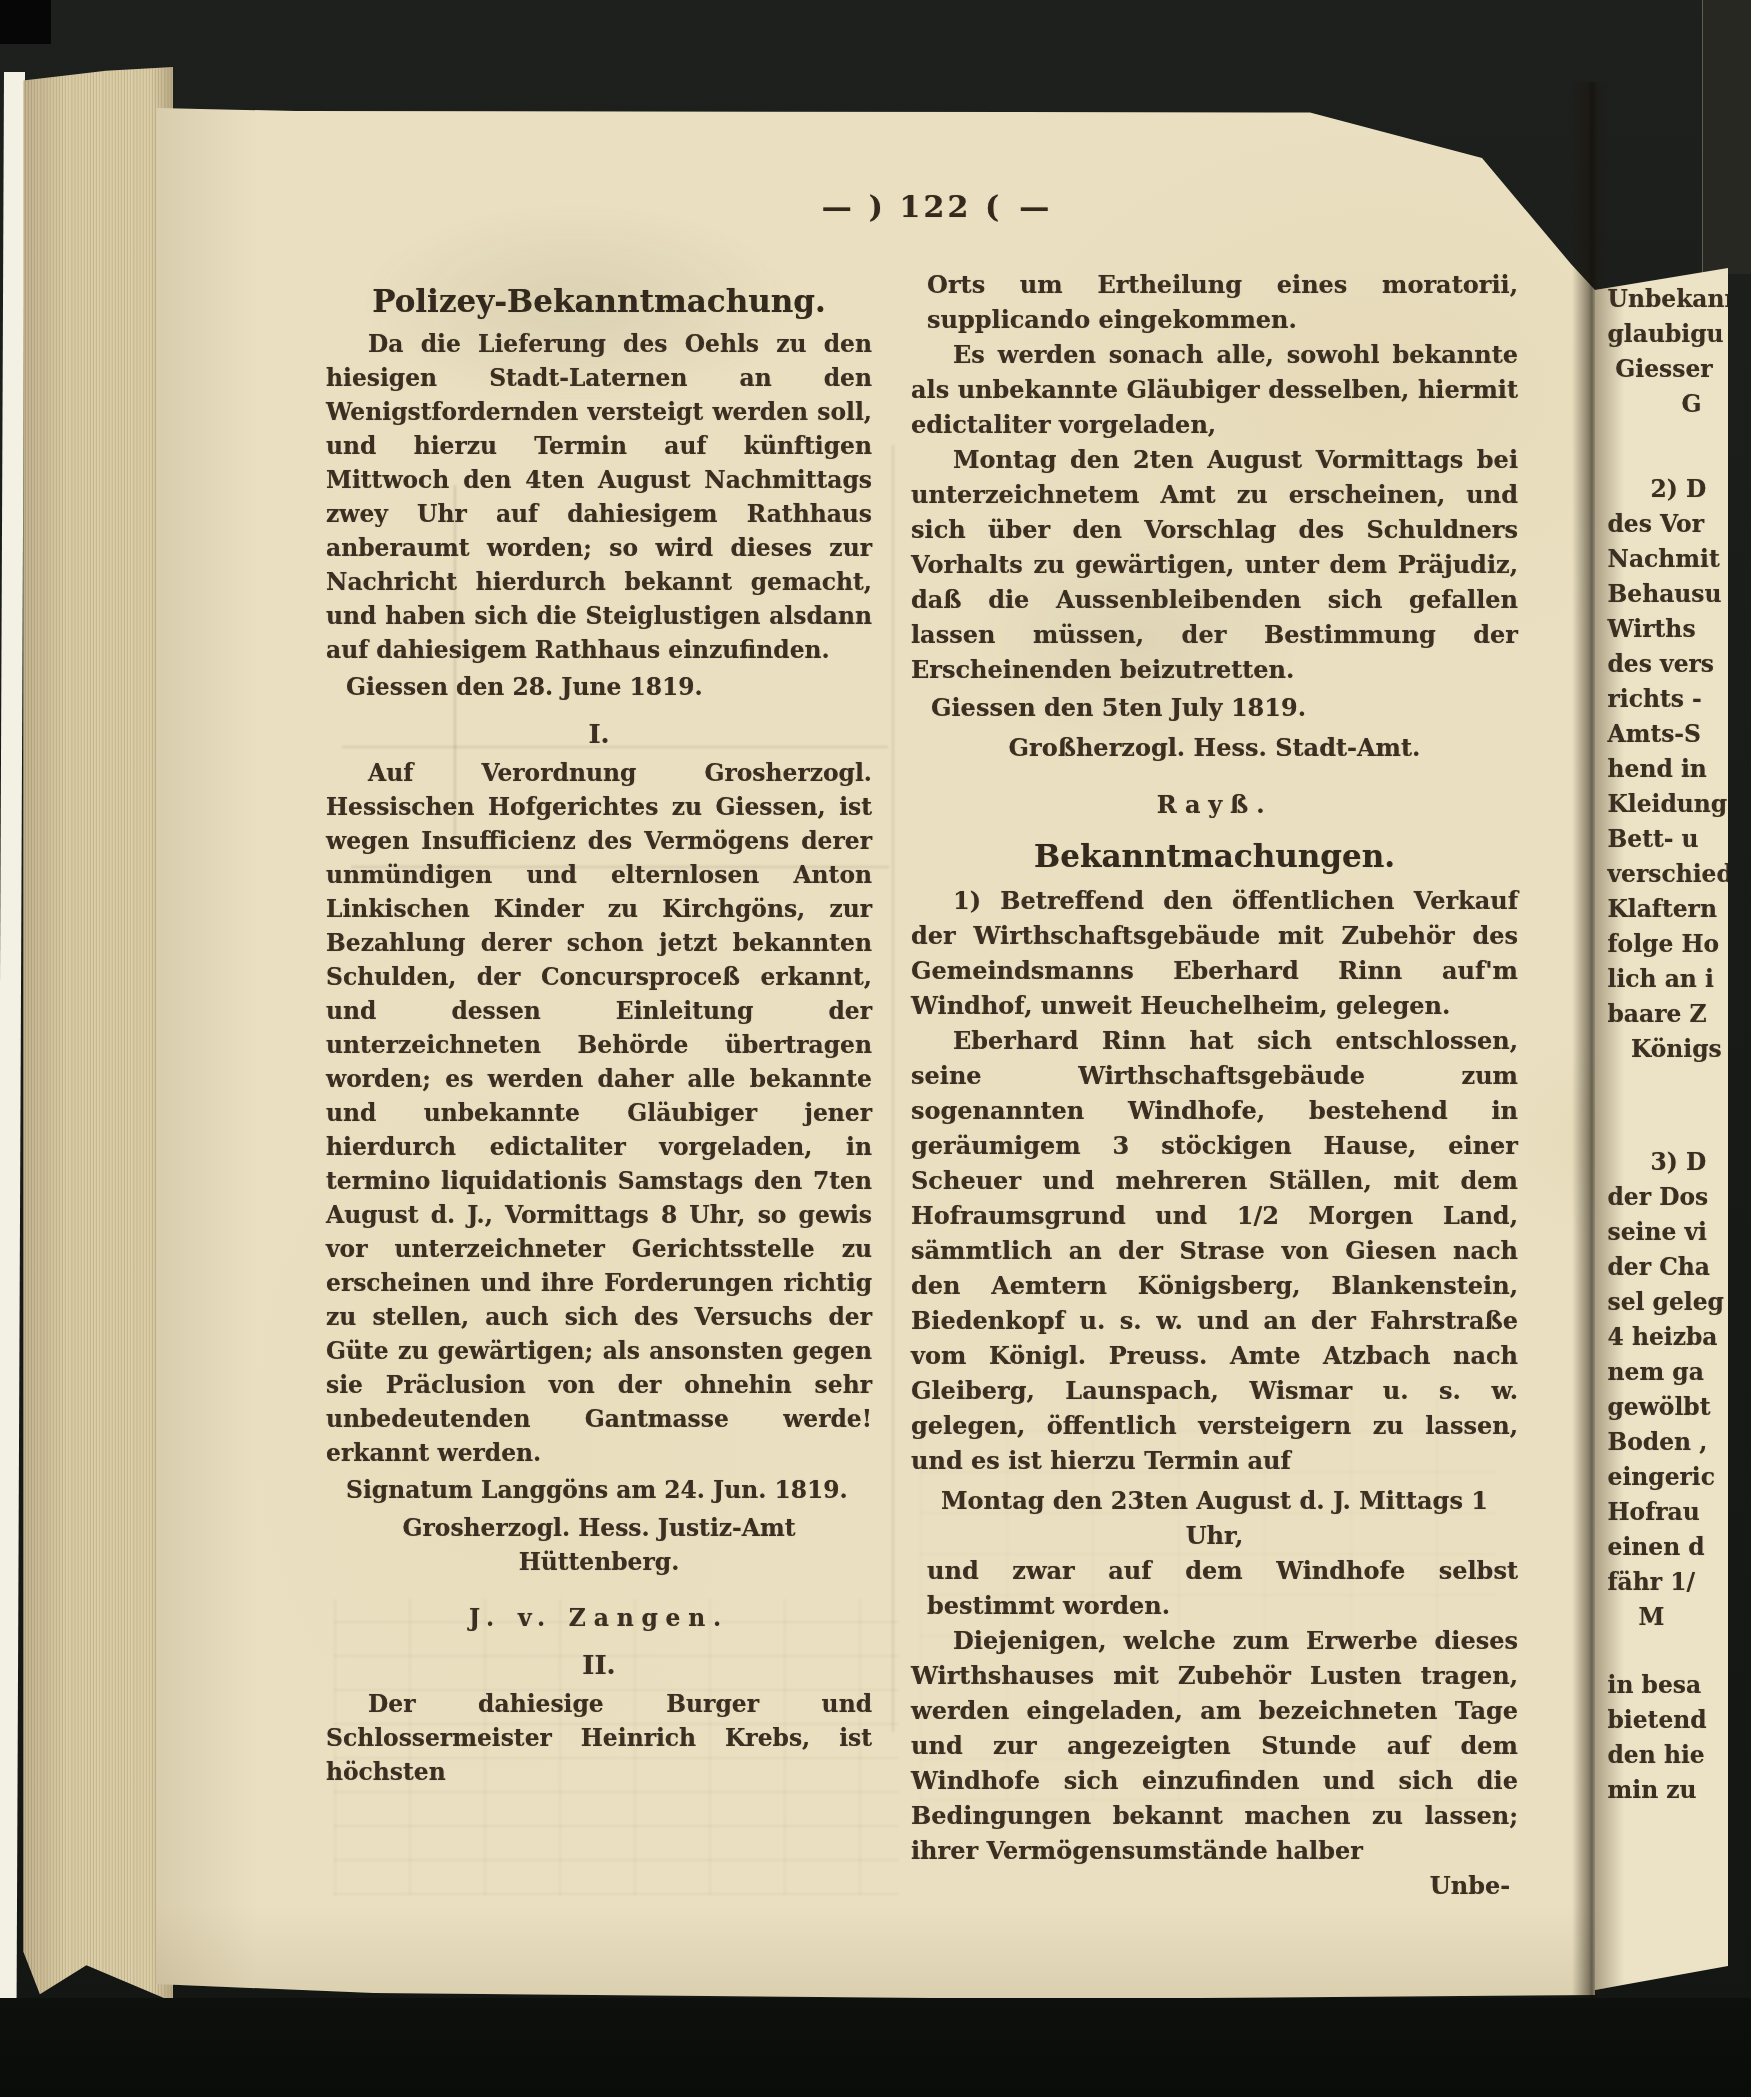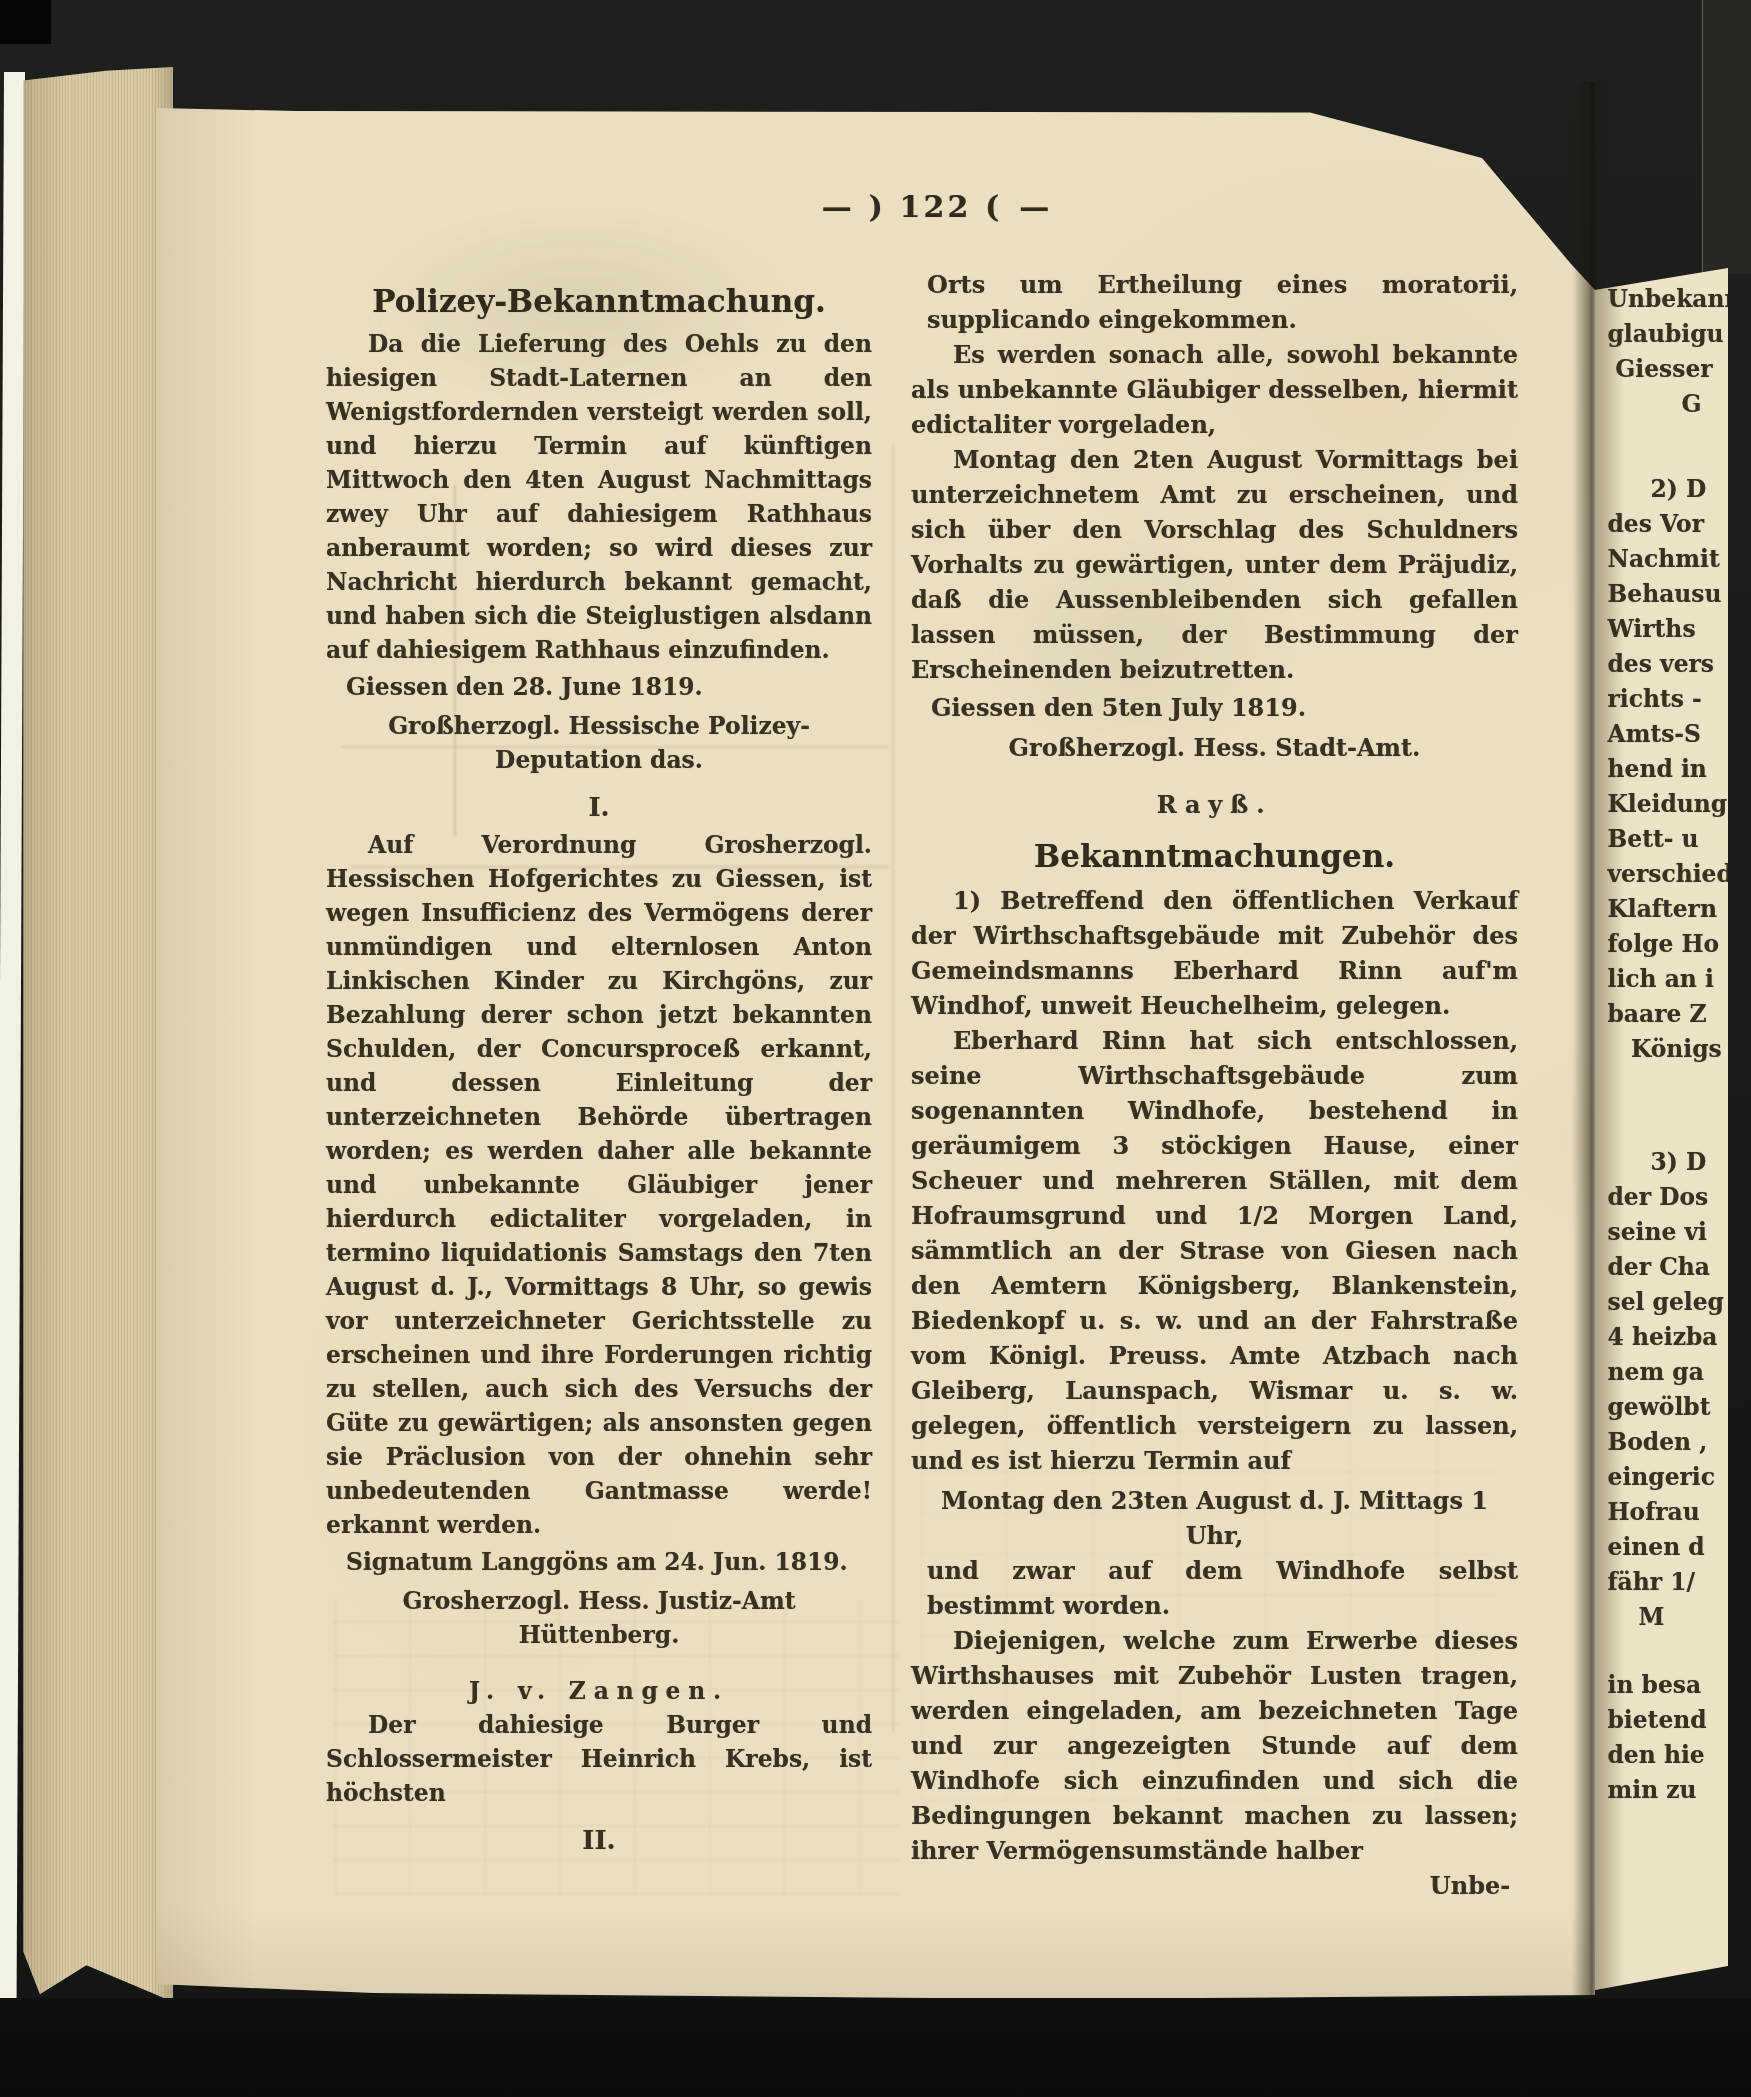--- a/index.html
+++ b/index.html
@@ -110,28 +110,27 @@
     <div class="abs ghost ghost-tbl2"></div>
 
     <div class="abs folio">
       <span class="dash">—</span><span>) 122 (</span><span class="dash">—</span>
     </div>
 
     <div class="abs col col1">
         <p class="blk heading">Polizey-Bekanntmachung.</p>
         <p class="blk para">Da die Lieferung des Oehls zu den hiesigen Stadt-Laternen an den Wenigstfordernden versteigt werden soll, und hierzu Termin auf künftigen Mittwoch den 4ten August Nachmittags zwey Uhr auf dahiesigem Rathhaus anberaumt worden; so wird dieses zur Nachricht hierdurch bekannt gemacht, und haben sich die Steiglustigen alsdann auf dahiesigem Rathhaus einzufinden.</p>
         <p class="blk dateline">Giessen den 28. June 1819.</p>
-        <p class="blk center">Großherzogl. Hessische Polizey-Deputation das.</p>
         <p class="blk subheading">I.</p>
         <p class="blk para">Auf Verordnung Grosherzogl. Hessischen Hofgerichtes zu Giessen, ist wegen Insufficienz des Vermögens derer unmündigen und elternlosen Anton Linkischen Kinder zu Kirchgöns, zur Bezahlung derer schon jetzt bekannten Schulden, der Concursproceß erkannt, und dessen Einleitung der unterzeichneten Behörde übertragen worden; es werden daher alle bekannte und unbekannte Gläubiger jener hierdurch edictaliter vorgeladen, in termino liquidationis Samstags den 7ten August d. J., Vormittags 8 Uhr, so gewis vor unterzeichneter Gerichtsstelle zu erscheinen und ihre Forderungen richtig zu stellen, auch sich des Versuchs der Güte zu gewärtigen; als ansonsten gegen sie Präclusion von der ohnehin sehr unbedeutenden Gantmasse werde! erkannt werden.</p>
         <p class="blk dateline">Signatum Langgöns am 24. Jun. 1819.</p>
         <p class="blk center">Grosherzogl. Hess. Justiz-Amt Hüttenberg.</p>
         <p class="blk center-spaced">J. v. Zangen.</p>
+        <p class="blk subheading">II.</p>
         <p class="blk para">Der dahiesige Burger und Schlossermeister Heinrich Krebs, ist höchsten</p>
-        <p class="blk subheading">II.</p>
       </div>
 
     <div class="abs col col2">
         <p class="blk para-noindent">Orts um Ertheilung eines moratorii, supplicando eingekommen.</p>
         <p class="blk para">Es werden sonach alle, sowohl bekannte als unbekannte Gläubiger desselben, hiermit edictaliter vorgeladen,</p>
         <p class="blk para">Montag den 2ten August Vormittags bei unterzeichnetem Amt zu erscheinen, und sich über den Vorschlag des Schuldners Vorhalts zu gewärtigen, unter dem Präjudiz, daß die Aussenbleibenden sich gefallen lassen müssen, der Bestimmung der Erscheinenden beizutretten.</p>
         <p class="blk dateline">Giessen den 5ten July 1819.</p>
         <p class="blk center">Großherzogl. Hess. Stadt-Amt.</p>
         <p class="blk center-spaced">Rayß.</p>
         <p class="blk heading">Bekanntmachungen.</p>

